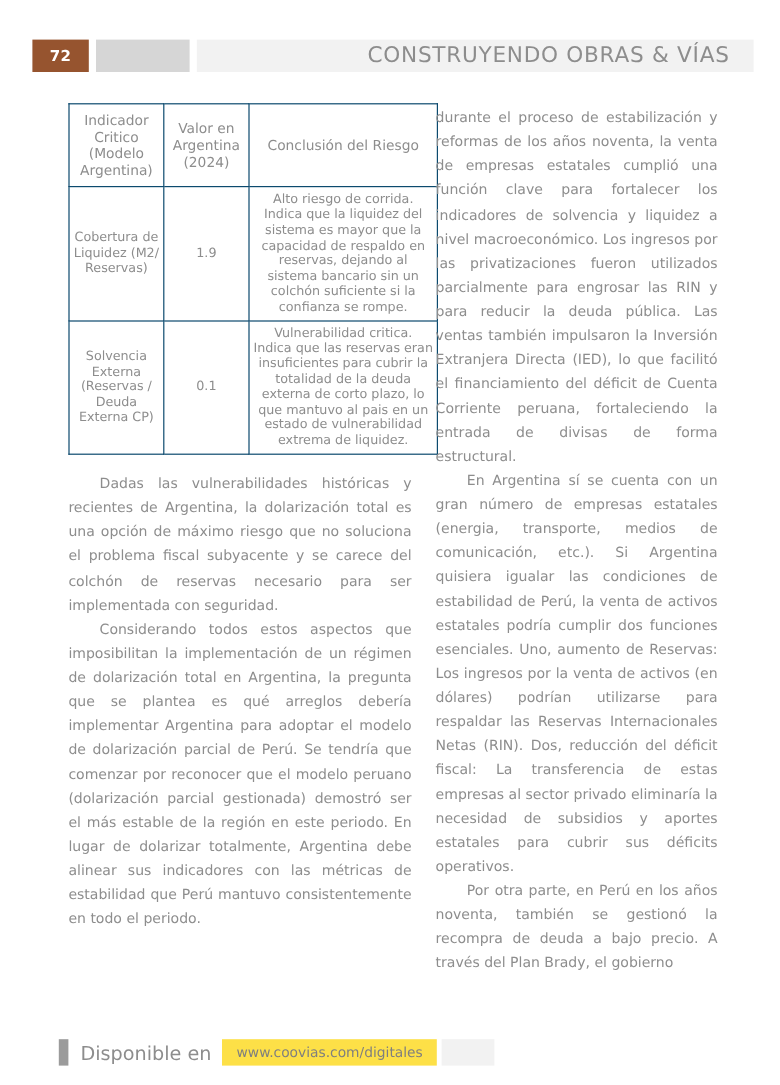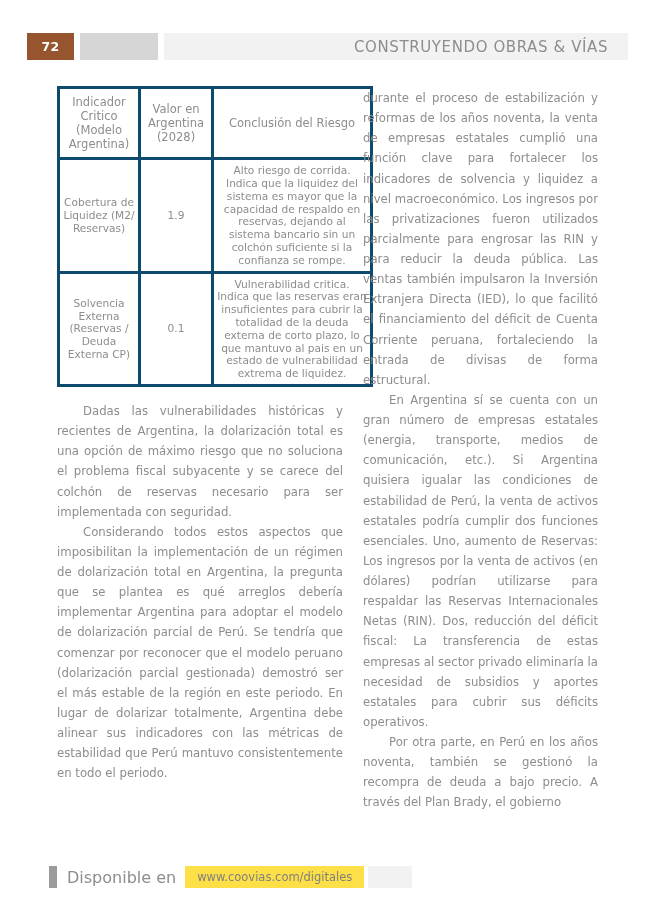--- a/index.html
+++ b/index.html
@@ -57,21 +57,21 @@
   .hdr-block-right {
     margin-left: 6px;
     flex: 1;
     margin-right: 22px;
     background: #f2f2f2;
     display: flex;
     align-items: center;
     justify-content: flex-end;
     padding-right: 20px;
     color: #8d8d8d;
-    font-size: 15px;
+    font-size: 18px;
     letter-spacing: 0.6px;
   }
 
   
   .col-left {
     position: absolute;
     left: 57px;
     top: 86px;
     width: 286px;
   }
@@ -83,21 +83,21 @@
   }
 
   
   table.risk-table {
     border-collapse: collapse;
     width: 286px;
     table-layout: fixed;
   }
   table.risk-table th,
   table.risk-table td {
-    border: 3px solid #0c4a6e;
+    border: 1px solid #0c4a6e;
     text-align: center;
     vertical-align: middle;
     color: #8d8d8d;
     padding: 4px 3px;
   }
   table.risk-table th {
     font-size: 11.5px;
     font-weight: normal;
     line-height: 1.22;
     padding: 6px 3px;
@@ -170,21 +170,21 @@
   <div class="hdr-block-mid"></div>
   <div class="hdr-block-right">CONSTRUYENDO OBRAS &amp; VÍAS</div>
 </div>
 
 <div class="col-left">
 
   <table class="risk-table">
     <thead>
       <tr>
         <th class="col-w1">Indicador Critico (Modelo Argentina)</th>
-        <th class="col-w2">Valor en Argentina (2028)</th>
+        <th class="col-w2">Valor en Argentina (2024)</th>
         <th class="col-w3">Conclusión del Riesgo</th>
       </tr>
     </thead>
     <tbody>
       <tr>
         <td class="cell-name">Cobertura de Liquidez (M2/ Reservas)</td>
         <td class="cell-value">1.9</td>
         <td>Alto riesgo de corrida. Indica que la liquidez del sistema es mayor que la capacidad de respaldo en reservas, dejando al sistema bancario sin un colchón suficiente si la confianza se rompe.</td>
       </tr>
       <tr>

